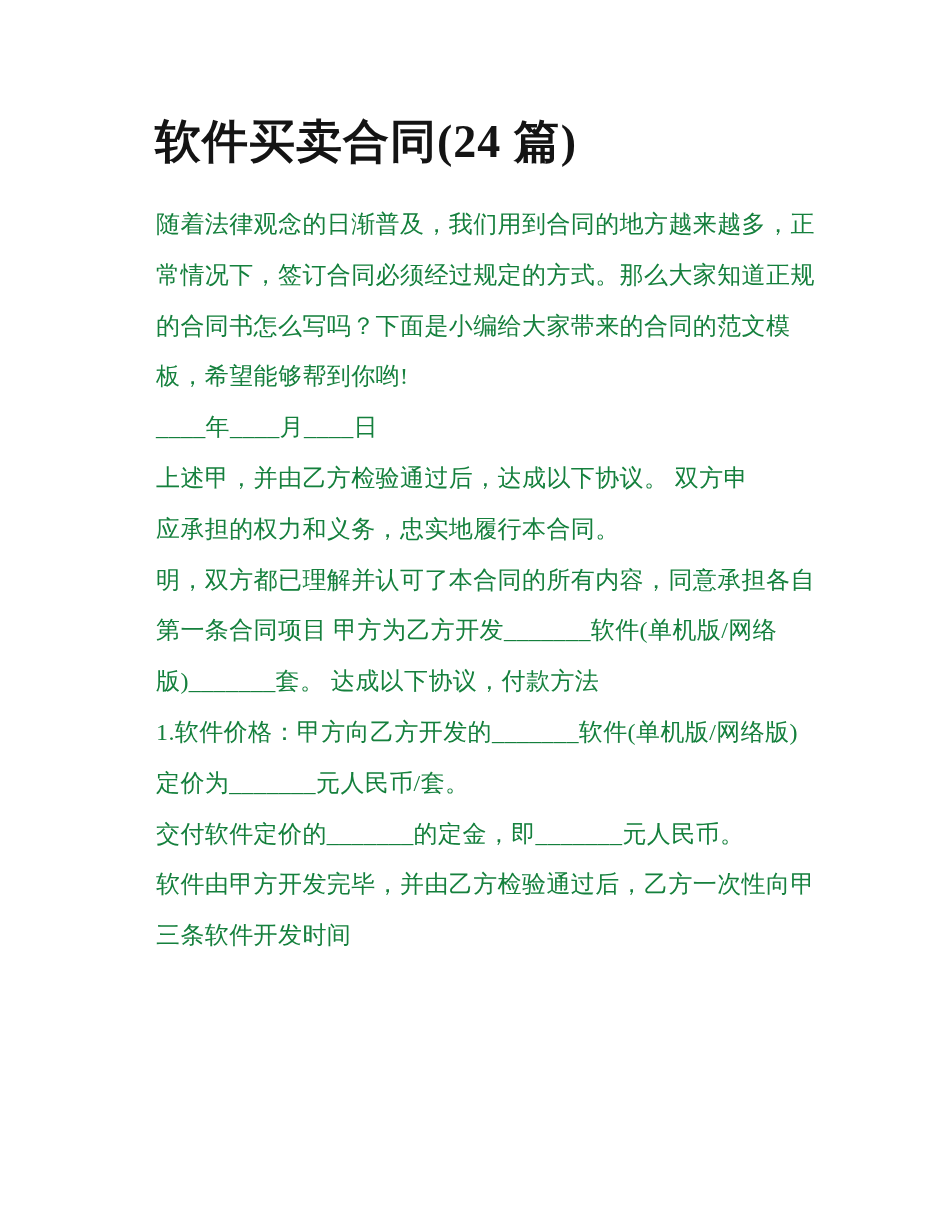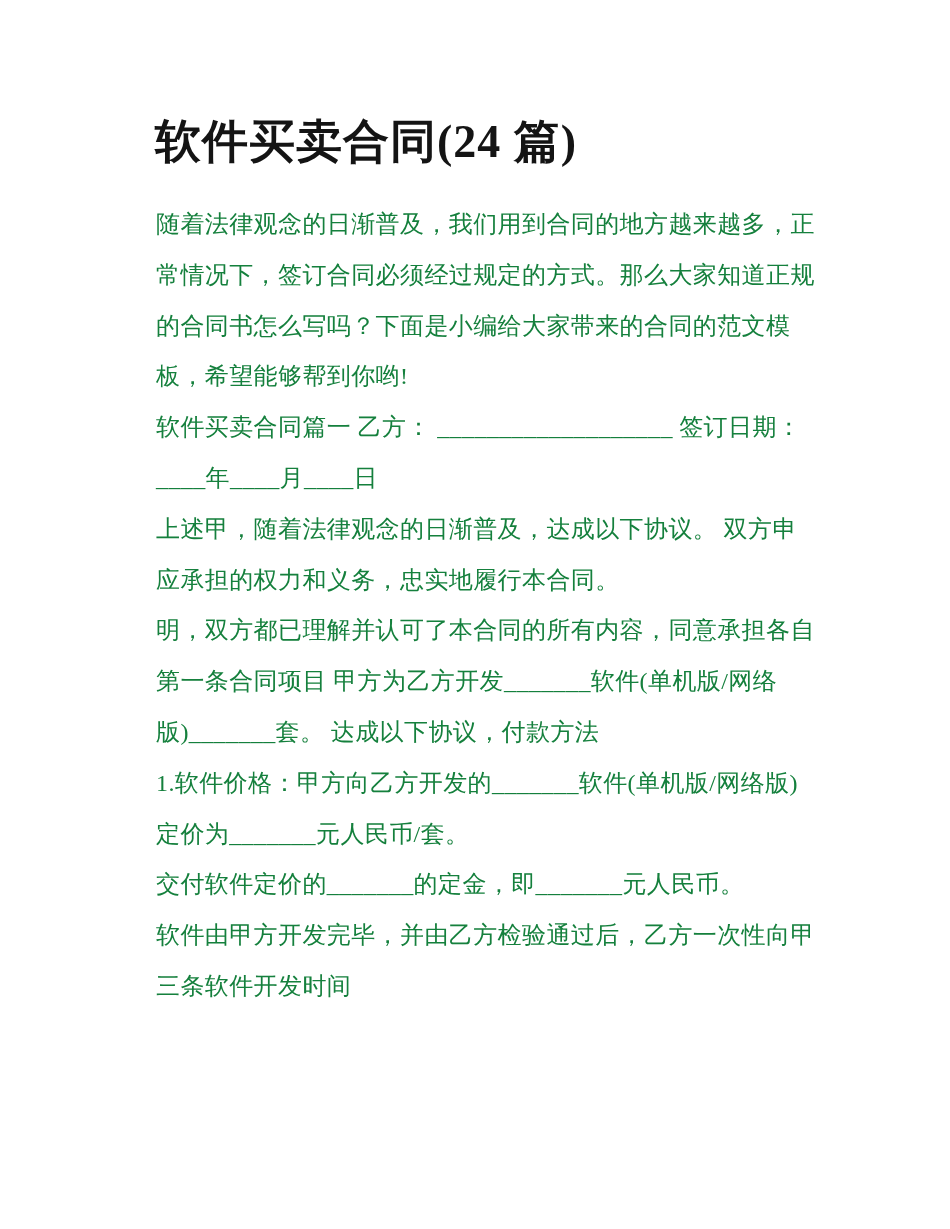--- a/index.html
+++ b/index.html
@@ -49,23 +49,22 @@
 
 <div class="page">
 
   <h1 class="doc-title">软件买卖合同(24 篇)</h1>
 
   <div class="doc-body">
     <div class="doc-line">随着法律观念的日渐普及，我们用到合同的地方越来越多，正</div>
     <div class="doc-line">常情况下，签订合同必须经过规定的方式。那么大家知道正规</div>
     <div class="doc-line">的合同书怎么写吗？下面是小编给大家带来的合同的范文模</div>
     <div class="doc-line">板，希望能够帮到你哟!</div>
-    <div class="doc-line">软件买卖合同篇一 乙方： ___________________ 签订日期：</div>
     <div class="doc-line">____年____月____日</div>
-    <div class="doc-line">上述甲，随着法律观念的日渐普及，达成以下协议。 双方申</div>
+    <div class="doc-line">上述甲，并由乙方检验通过后，达成以下协议。 双方申</div>
     <div class="doc-line">应承担的权力和义务，忠实地履行本合同。</div>
     <div class="doc-line">明，双方都已理解并认可了本合同的所有内容，同意承担各自</div>
     <div class="doc-line">第一条合同项目 甲方为乙方开发_______软件(单机版/网络</div>
     <div class="doc-line">版)_______套。 达成以下协议，付款方法</div>
     <div class="doc-line">1.软件价格：甲方向乙方开发的_______软件(单机版/网络版)</div>
     <div class="doc-line">定价为_______元人民币/套。</div>
     <div class="doc-line">交付软件定价的_______的定金，即_______元人民币。</div>
     <div class="doc-line">软件由甲方开发完毕，并由乙方检验通过后，乙方一次性向甲</div>
     <div class="doc-line">三条软件开发时间</div>
   </div>

